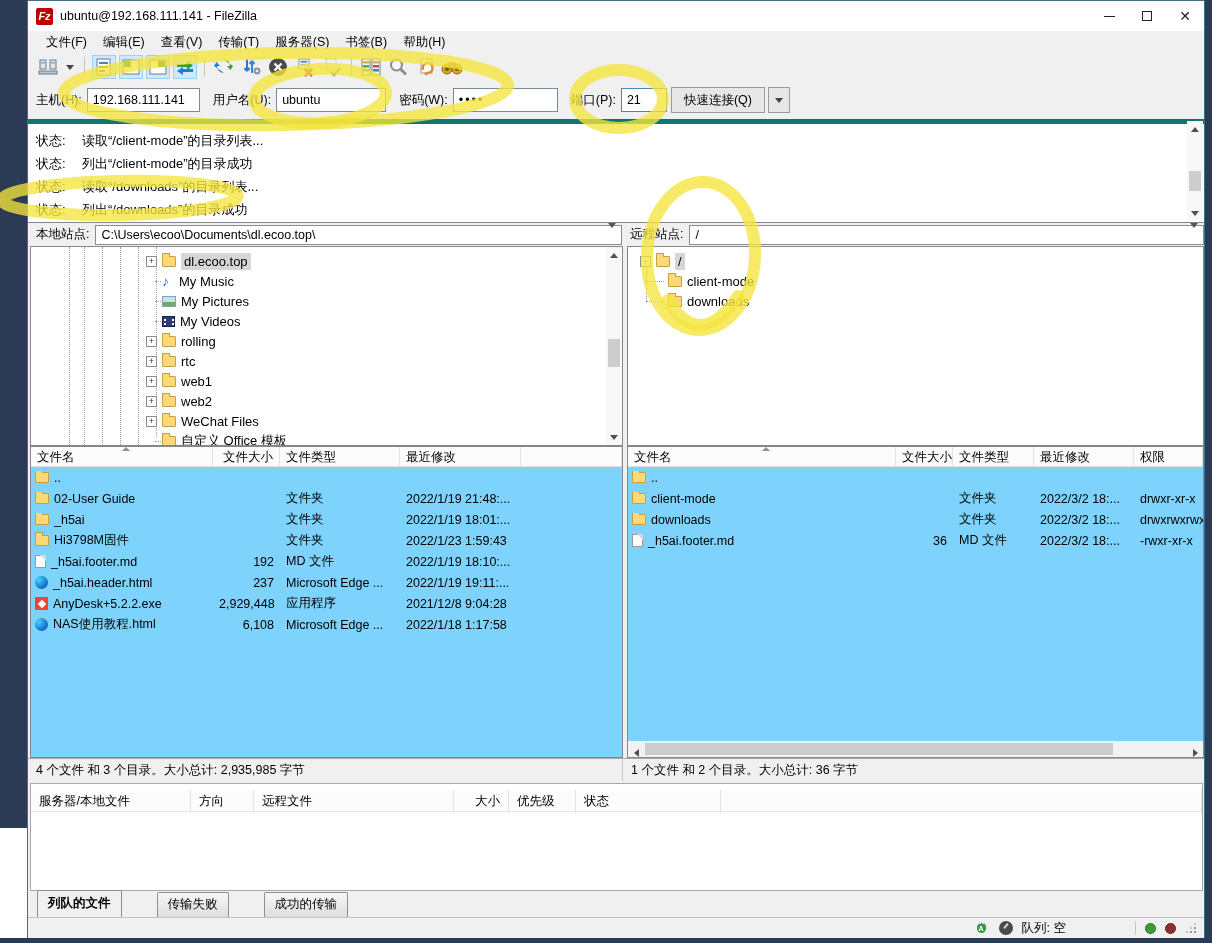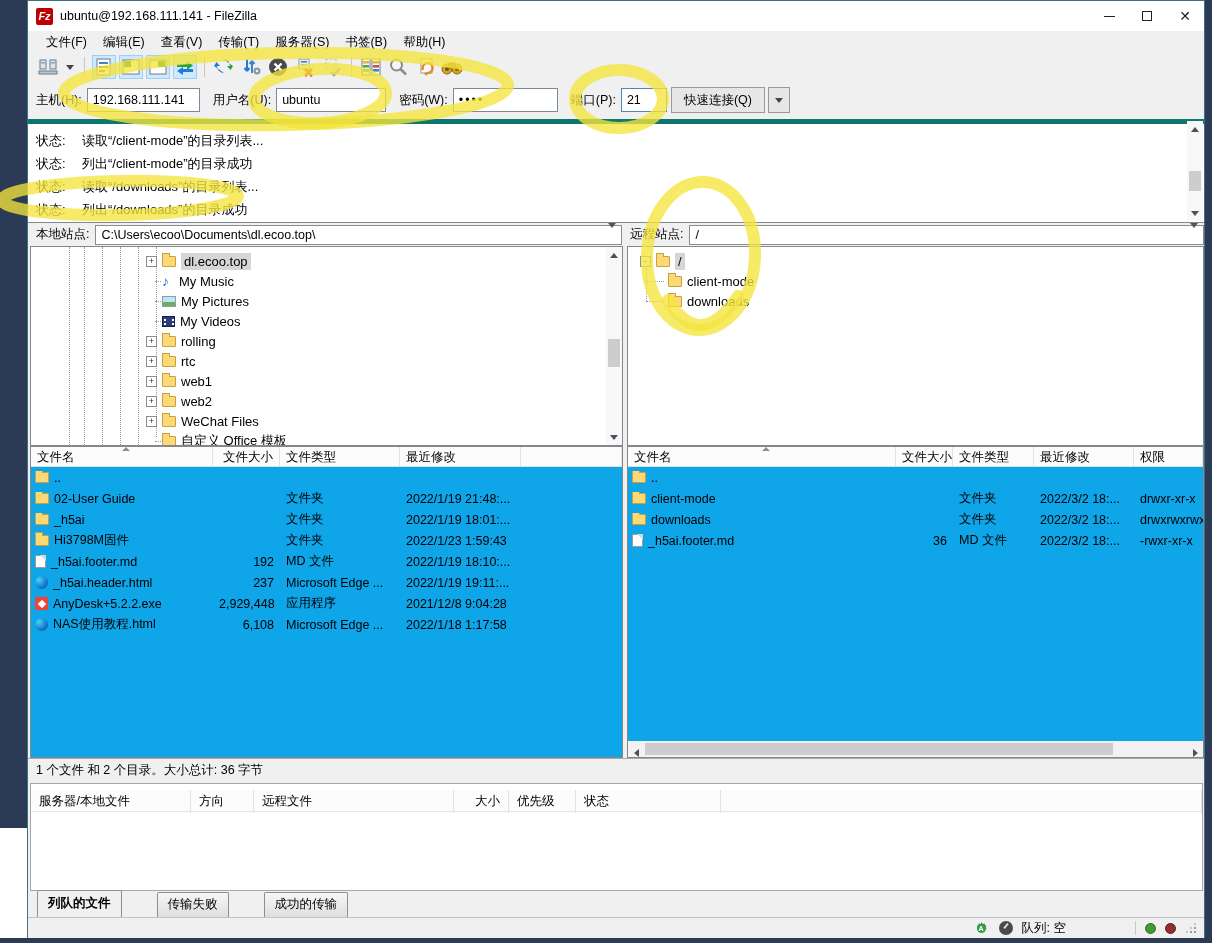--- a/index.html
+++ b/index.html
@@ -94,21 +94,21 @@
   .ic-videos { width:13px; height:11px; background:#2e3d78; border:1px solid #14204a; position:relative; flex:0 0 13px; }
   .ic-videos::before { content:""; position:absolute; left:1px; top:2px; width:2px; height:2px; background:#fff; box-shadow:0 4px 0 #fff, 8px 0 0 #fff, 8px 4px 0 #fff; }
   .ic-md { width:11px; height:13px; background:#fff; border:1px solid #9a9a9a; position:relative; flex:0 0 11px; }
   .ic-md::before { content:""; position:absolute; right:-1px; top:-1px; border:3px solid #d8d8d8; border-left-color:transparent; border-bottom-color:transparent; }
   .ic-edge { width:13px; height:13px; border-radius:50%; background:radial-gradient(circle at 30% 30%, #46d4f5, #1b7fd4 55%, #0b4fa8 90%); flex:0 0 13px; }
   .ic-anydesk { width:13px; height:13px; background:#ee4438; position:relative; flex:0 0 13px; }
   .ic-anydesk::before { content:""; position:absolute; left:3.5px; top:3.5px; width:6px; height:6px; background:#fff; transform:rotate(45deg); }
 
   
   .lists { position:absolute; left:0; top:445px; width:100%; height:312px; display:flex; }
-  .listbox { background:#0ea5e9; border:1px solid #828790; position:relative; overflow:hidden; }
+  .listbox { background:#7dd3fc; border:1px solid #828790; position:relative; overflow:hidden; }
   .llist { width:593px; margin-left:2px; }
   .rlist { width:577px; margin-left:4px; }
   .lhead { display:grid; height:20px; background:#fcfcfc; border-bottom:1px solid #e0e0e0; }
   .lhead > div { border-right:1px solid #e2e2e2; padding:2px 6px; font-size:12.5px; white-space:nowrap; overflow:hidden; position:relative; }
   .grid-local { grid-template-columns:182px 67px 120px 121px 1fr; }
   .grid-remote { grid-template-columns:268px 57px 81px 100px 1fr; }
   .frow { display:grid; height:21px; align-items:center; }
   .frow > div { padding:0 6px; font-size:12.5px; white-space:nowrap; overflow:hidden; }
   .cell-name { display:flex; align-items:center; gap:5px; padding-left:4px !important; }
   .cell-size, .hd-size { text-align:right; }
@@ -568,20 +568,21 @@
           </div>
         <div class="hthumb" style="left:17px;width:468px"></div>
         <div class="sarrow" style="right:0;left:auto;top:4px">
             <span class="tri-right"></span>
           </div>
       </div>
     </div>
   </div>
 
   <div class="statusrow">
+    <div class="lsts">4 个文件 和 3 个目录。大小总计: 2,935,985 字节</div>
     <div class="rsts">1 个文件 和 2 个目录。大小总计: 36 字节</div>
   </div>
 
   <div class="queuebox">
     <div class="qhead">
       <div>服务器/本地文件</div>
       <div>方向</div>
       <div>远程文件</div>
       <div class="qh-size">大小</div>
       <div>优先级</div>

